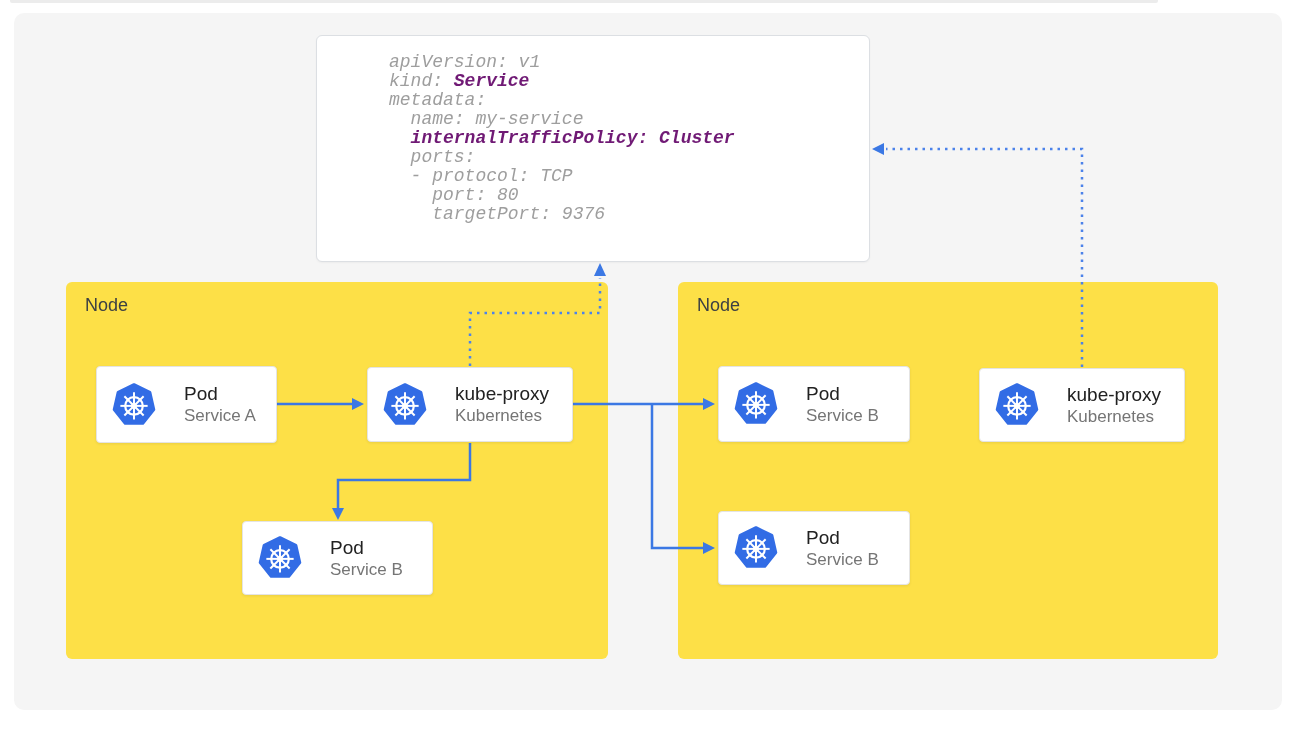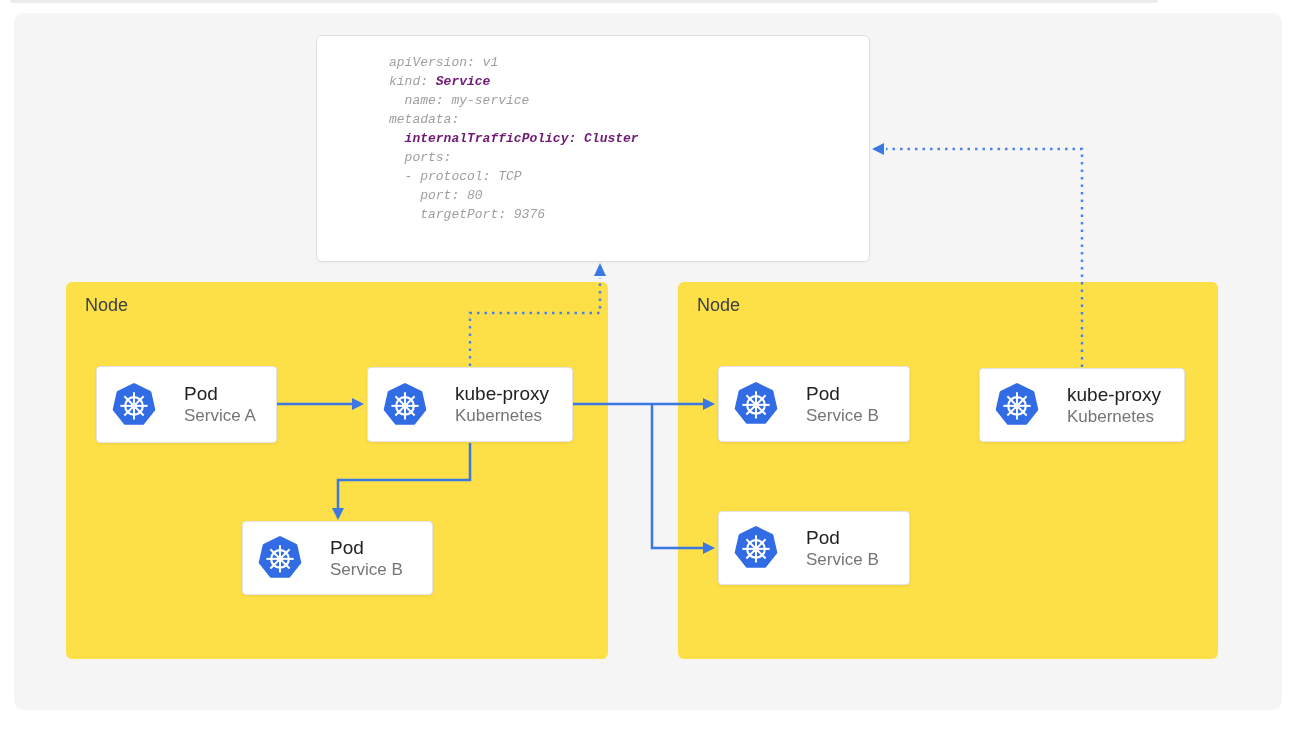--- a/index.html
+++ b/index.html
@@ -5,21 +5,21 @@
   html,body{margin:0;padding:0;background:#ffffff;}
   .stage{position:relative;width:1296px;height:729px;background:#ffffff;overflow:hidden;
          font-family:"Liberation Sans",sans-serif;}
   .top-line{position:absolute;left:10px;top:0;width:1148px;height:3px;background:#ececec;border-radius:0 0 2px 2px;}
   .panel{position:absolute;left:14px;top:13px;width:1268px;height:697px;background:#f5f5f5;border-radius:10px;}
 
   
   .yaml-card{position:absolute;left:316px;top:35px;width:554px;height:227px;background:#ffffff;
              border:1px solid #dcdfe3;border-radius:6px;box-shadow:0 1px 2px rgba(0,0,0,0.04);box-sizing:border-box;}
   .yaml-code{position:absolute;left:72px;top:17px;font-family:"Liberation Mono",monospace;
-             font-style:italic;font-size:13px;line-height:19px;color:#9e9e9e;}
+             font-style:italic;font-size:18px;line-height:19px;color:#9e9e9e;}
   .yl{white-space:pre;}
   .yl .b{font-weight:bold;color:#701a75;}
 
   
   .node{position:absolute;background:#fde047;border-radius:6px;}
   .node-left{left:66px;top:282px;width:542px;height:377px;}
   .node-right{left:678px;top:282px;width:540px;height:377px;}
   .node-label{position:absolute;left:19px;top:13px;font-size:18px;color:#3c4043;}
 
   
@@ -43,22 +43,22 @@
 <body>
 
 <div class="stage">
   <div class="top-line"></div>
   <div class="panel"></div>
 
   <div class="yaml-card">
     <div class="yaml-code">
       <div class="yl"><span>apiVersion: v1</span><span class="b"></span></div>
       <div class="yl"><span>kind: </span><span class="b">Service</span></div>
+      <div class="yl"><span>metadata:</span><span class="b"></span></div>
       <div class="yl"><span>  name: my-service</span><span class="b"></span></div>
-      <div class="yl"><span>metadata:</span><span class="b"></span></div>
       <div class="yl"><span>  </span><span class="b">internalTrafficPolicy: Cluster</span></div>
       <div class="yl"><span>  ports:</span><span class="b"></span></div>
       <div class="yl"><span>  - protocol: TCP</span><span class="b"></span></div>
       <div class="yl"><span>    port: 80</span><span class="b"></span></div>
       <div class="yl"><span>    targetPort: 9376</span><span class="b"></span></div>
     </div>
   </div>
 
   <div class="node node-left">
     <div class="node-label">Node</div>

